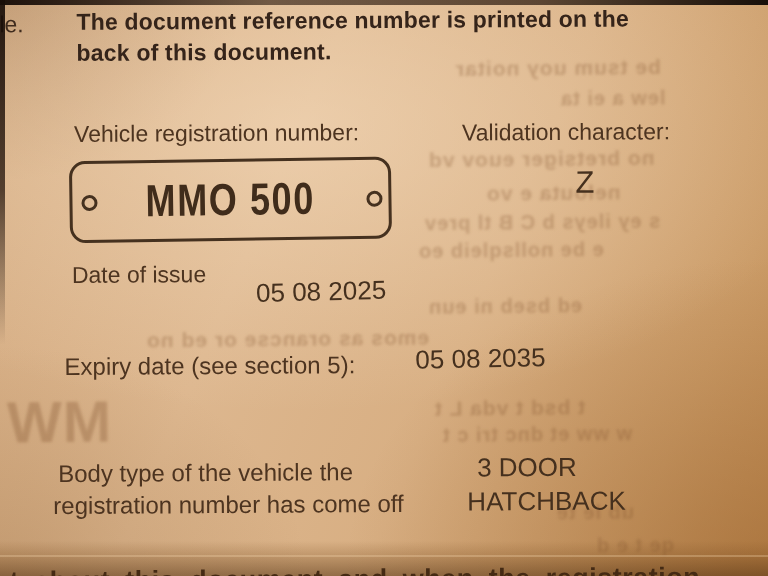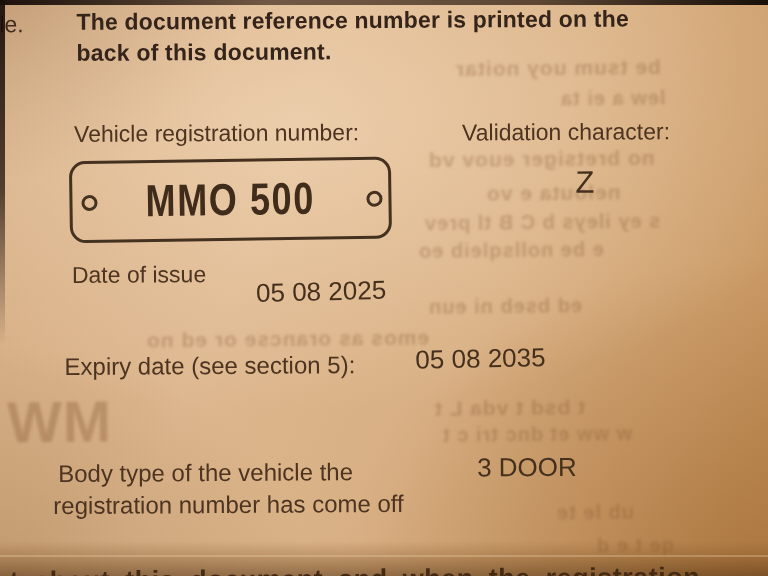--- a/index.html
+++ b/index.html
@@ -83,20 +83,21 @@
 
     <div class="abs lbl" style="left:72px;top:260px;text-align:right;">Date of issue</div>
     <div class="abs val" style="left:256px;top:276px;transform:rotate(-1.1deg);">05 08 2025</div>
 
     <div class="abs lbl2" style="left:64px;top:351px;">Expiry date (see section 5):</div>
     <div class="abs val" style="left:415px;top:344px;transform:rotate(-0.8deg);">05 08 2035</div>
 
     <div class="abs lbl2" style="left:57px;top:458px;">Body type of the vehicle the</div>
     <div class="abs lbl2" style="left:52px;top:490px;">registration number has come off</div>
     <div class="abs val" style="left:468px;top:453px;margin-left:8px;">3 DOOR</div>
+    <div class="abs val" style="left:466px;top:487px;">HATCHBACK</div>
 
     <div class="abs clip-line" style="left:8px;top:564px;">t about this document and when the registration</div>
   </div>
 
   <div class="bottom-shade"></div>
   <div class="crease"></div>
   <div class="edge-top"></div>
   <div class="edge-left"></div>
 </div>
 

